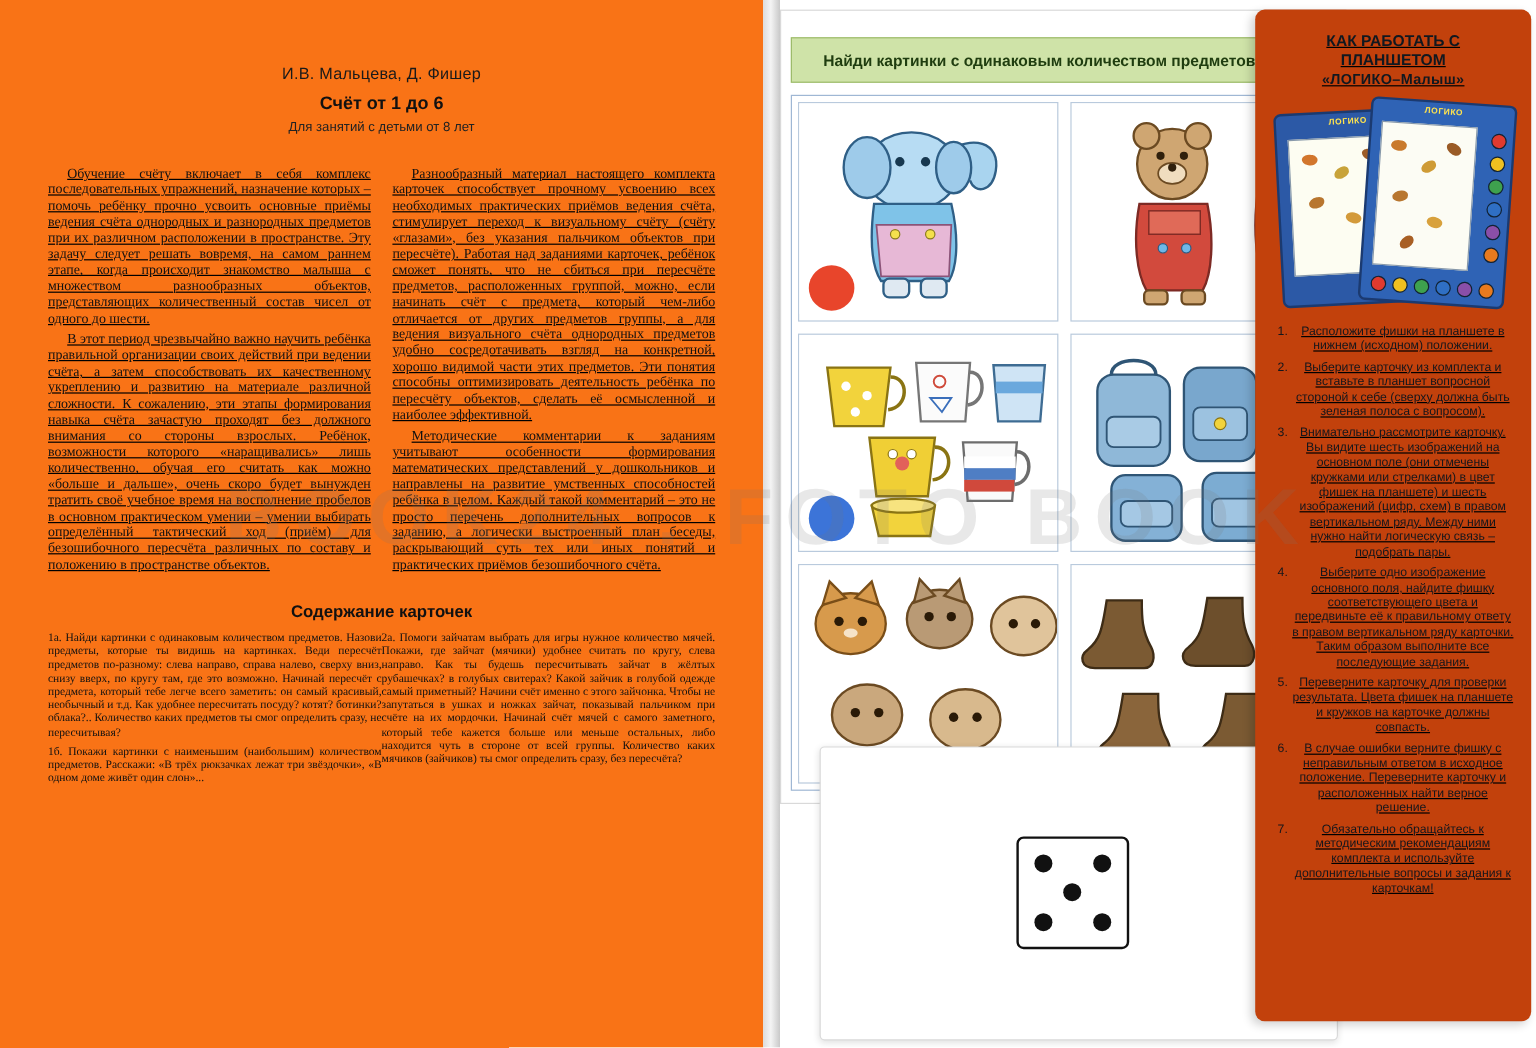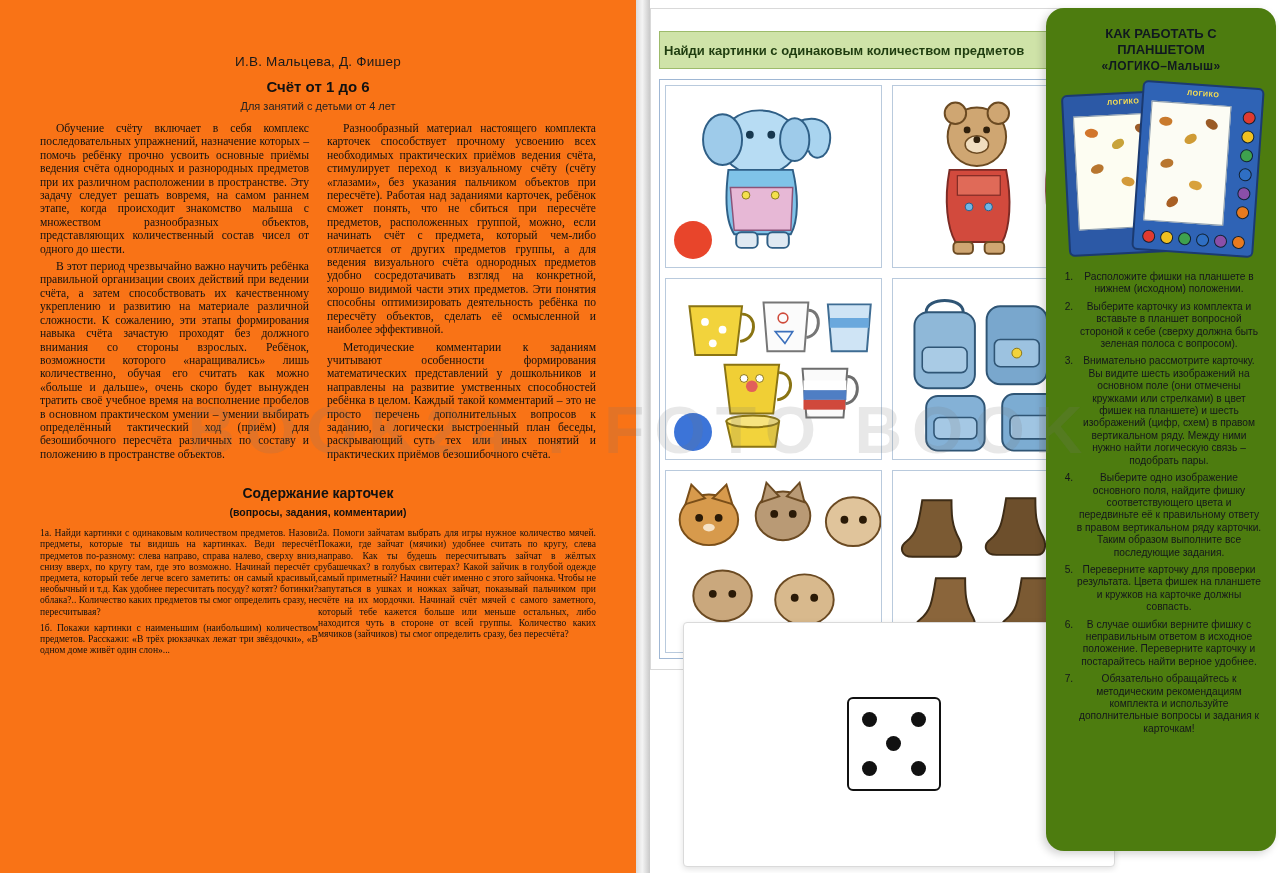--- a/index.html
+++ b/index.html
@@ -57,21 +57,22 @@
     font-family: "Liberation Sans", sans-serif;
     font-weight: bold;
     font-size: 14.5px;
     color: #111;
     margin-top: 13px;
     letter-spacing: .2px;
   }
   .cols {
     display: flex;
     gap: 18px;
-    margin-top: 10px;
+    margin-top: 26px;
+    text-decoration: underline;
   }
   .col {
     width: 50%;
   }
   .col p {
     margin: 0 0 4px 0;
     text-align: justify;
     text-indent: 16px;
     font-size: 11.6px;
     line-height: 13.4px;
@@ -129,21 +130,21 @@
     border: 1px solid #d9d9d9;
   }
   .card-green-bar {
     position: absolute;
     left: 8px; top: 22px;
     width: 455px; height: 38px;
     background: #cfe3a8;
     border: 1px solid #9dbb6b;
     display: flex;
     align-items: center;
-    padding-left: 4px;
+    padding-left: 26px;
     box-sizing: border-box;
   }
   .card-green-bar span {
     font-family: "Liberation Sans", sans-serif;
     font-weight: bold;
     font-size: 13px;
     color: #1f3d0f;
   }
   .card-grid {
     position: absolute;
@@ -194,26 +195,27 @@
     width: 15px; height: 15px;
     border-radius: 50%;
     background: #111;
   }
 
   
   .purple-card {
     position: absolute;
     left: 1046px; top: 8px;
     width: 230px; height: 843px;
-    background: #4d7c0f;
-    border-radius: 18px;
+    background: #c2410c;
+    border-radius: 8px;
     box-shadow: -3px 3px 8px rgba(0,0,0,.18);
     box-sizing: border-box;
     padding: 18px 14px;
     overflow: hidden;
+    text-decoration: underline;
   }
   .purple-title {
     text-align: center;
     font-family: "Liberation Sans", sans-serif;
     font-weight: bold;
     font-size: 13px;
     color: #101820;
     line-height: 16px;
   }
   .purple-title .big {
@@ -307,35 +309,34 @@
   }
 </style>
 </head>
 <body>
 
 <div class="page">
 
   <div class="left-page">
     <div class="authors">И.В. Мальцева, Д. Фишер</div>
     <div class="booktitle">Счёт от 1 до 6</div>
-    <div class="subtitle">Для занятий с детьми от 4 лет</div>
+    <div class="subtitle">Для занятий с детьми от 8 лет</div>
 
     <div class="cols">
       <div class="col">
         <p>Обучение счёту включает в себя комплекс последовательных упражнений, назначение которых – помочь ребёнку прочно усвоить основные приёмы ведения счёта однородных и разнородных предметов при их различном расположении в пространстве. Эту задачу следует решать вовремя, на самом раннем этапе, когда происходит знакомство малыша с множеством разнообразных объектов, представляющих количественный состав чисел от одного до шести.</p>
         <p>В этот период чрезвычайно важно научить ребёнка правильной организации своих действий при ведении счёта, а затем способствовать их качественному укреплению и развитию на материале различной сложности. К сожалению, эти этапы формирования навыка счёта зачастую проходят без должного внимания со стороны взрослых. Ребёнок, возможности которого «наращивались» лишь количественно, обучая его считать как можно «больше и дальше», очень скоро будет вынужден тратить своё учебное время на восполнение пробелов в основном практическом умении – умении выбирать определённый тактический ход (приём) для безошибочного пересчёта различных по составу и положению в пространстве объектов.</p>
       </div>
       <div class="col">
         <p>Разнообразный материал настоящего комплекта карточек способствует прочному усвоению всех необходимых практических приёмов ведения счёта, стимулирует переход к визуальному счёту (счёту «глазами», без указания пальчиком объектов при пересчёте). Работая над заданиями карточек, ребёнок сможет понять, что не сбиться при пересчёте предметов, расположенных группой, можно, если начинать счёт с предмета, который чем-либо отличается от других предметов группы, а для ведения визуального счёта однородных предметов удобно сосредотачивать взгляд на конкретной, хорошо видимой части этих предметов. Эти понятия способны оптимизировать деятельность ребёнка по пересчёту объектов, сделать её осмысленной и наиболее эффективной.</p>
         <p>Методические комментарии к заданиям учитывают особенности формирования математических представлений у дошкольников и направлены на развитие умственных способностей ребёнка в целом. Каждый такой комментарий – это не просто перечень дополнительных вопросов к заданию, а логически выстроенный план беседы, раскрывающий суть тех или иных понятий и практических приёмов безошибочного счёта.</p>
       </div>
     </div>
 
     <div class="cards-head">Содержание карточек</div>
-    <div class="cards-sub">(вопросы, задания, комментарии)</div>
 
     <div class="cols-small">
       <div class="col">
         <p>1а. Найди картинки с одинаковым количеством предметов. Назови предметы, которые ты видишь на картинках. Веди пересчёт предметов по-разному: слева направо, справа налево, сверху вниз, снизу вверх, по кругу там, где это возможно. Начинай пересчёт с предмета, который тебе легче всего заметить: он самый красивый, необычный и т.д. Как удобнее пересчитать посуду? котят? ботинки? облака?.. Количество каких предметов ты смог определить сразу, не пересчитывая?</p>
         <p>1б. Покажи картинки с наименьшим (наибольшим) количеством предметов. Расскажи: «В трёх рюкзачках лежат три звёздочки», «В одном доме живёт один слон»...</p>
       </div>
       <div class="col">
         <p>2а. Помоги зайчатам выбрать для игры нужное количество мячей. Покажи, где зайчат (мячики) удобнее считать по кругу, слева направо. Как ты будешь пересчитывать зайчат в жёлтых рубашечках? в голубых свитерах? Какой зайчик в голубой одежде самый приметный? Начини счёт именно с этого зайчонка. Чтобы не запутаться в ушках и ножках зайчат, показывай пальчиком при счёте на их мордочки. Начинай счёт мячей с самого заметного, который тебе кажется больше или меньше остальных, либо находится чуть в стороне от всей группы. Количество каких мячиков (зайчиков) ты смог определить сразу, без пересчёта?</p>
       </div>
     </div>
@@ -598,19 +599,19 @@
         </div>
       </div>
     </div>
 
     <ol class="steps">
       <li>Расположите фишки на планшете в нижнем (исходном) положении.</li>
       <li>Выберите карточку из комплекта и вставьте в планшет вопросной стороной к себе (сверху должна быть зеленая полоса с вопросом).</li>
       <li>Внимательно рассмотрите карточку. Вы видите шесть изображений на основном поле (они отмечены кружками или стрелками) в цвет фишек на планшете) и шесть изображений (цифр, схем) в правом вертикальном ряду. Между ними нужно найти логическую связь – подобрать пары.</li>
       <li>Выберите одно изображение основного поля, найдите фишку соответствующего цвета и передвиньте её к правильному ответу в правом вертикальном ряду карточки. Таким образом выполните все последующие задания.</li>
       <li>Переверните карточку для проверки результата. Цвета фишек на планшете и кружков на карточке должны совпасть.</li>
-      <li>В случае ошибки верните фишку с неправильным ответом в исходное положение. Переверните карточку и постарайтесь найти верное удобнее.</li>
+      <li>В случае ошибки верните фишку с неправильным ответом в исходное положение. Переверните карточку и расположенных найти верное решение.</li>
       <li>Обязательно обращайтесь к методическим рекомендациям комплекта и используйте дополнительные вопросы и задания к карточкам!</li>
     </ol>
   </div>
 
   <div class="watermark">BOOK24 . FOTO BOOK</div>
 </div>
 
 </body></html>

